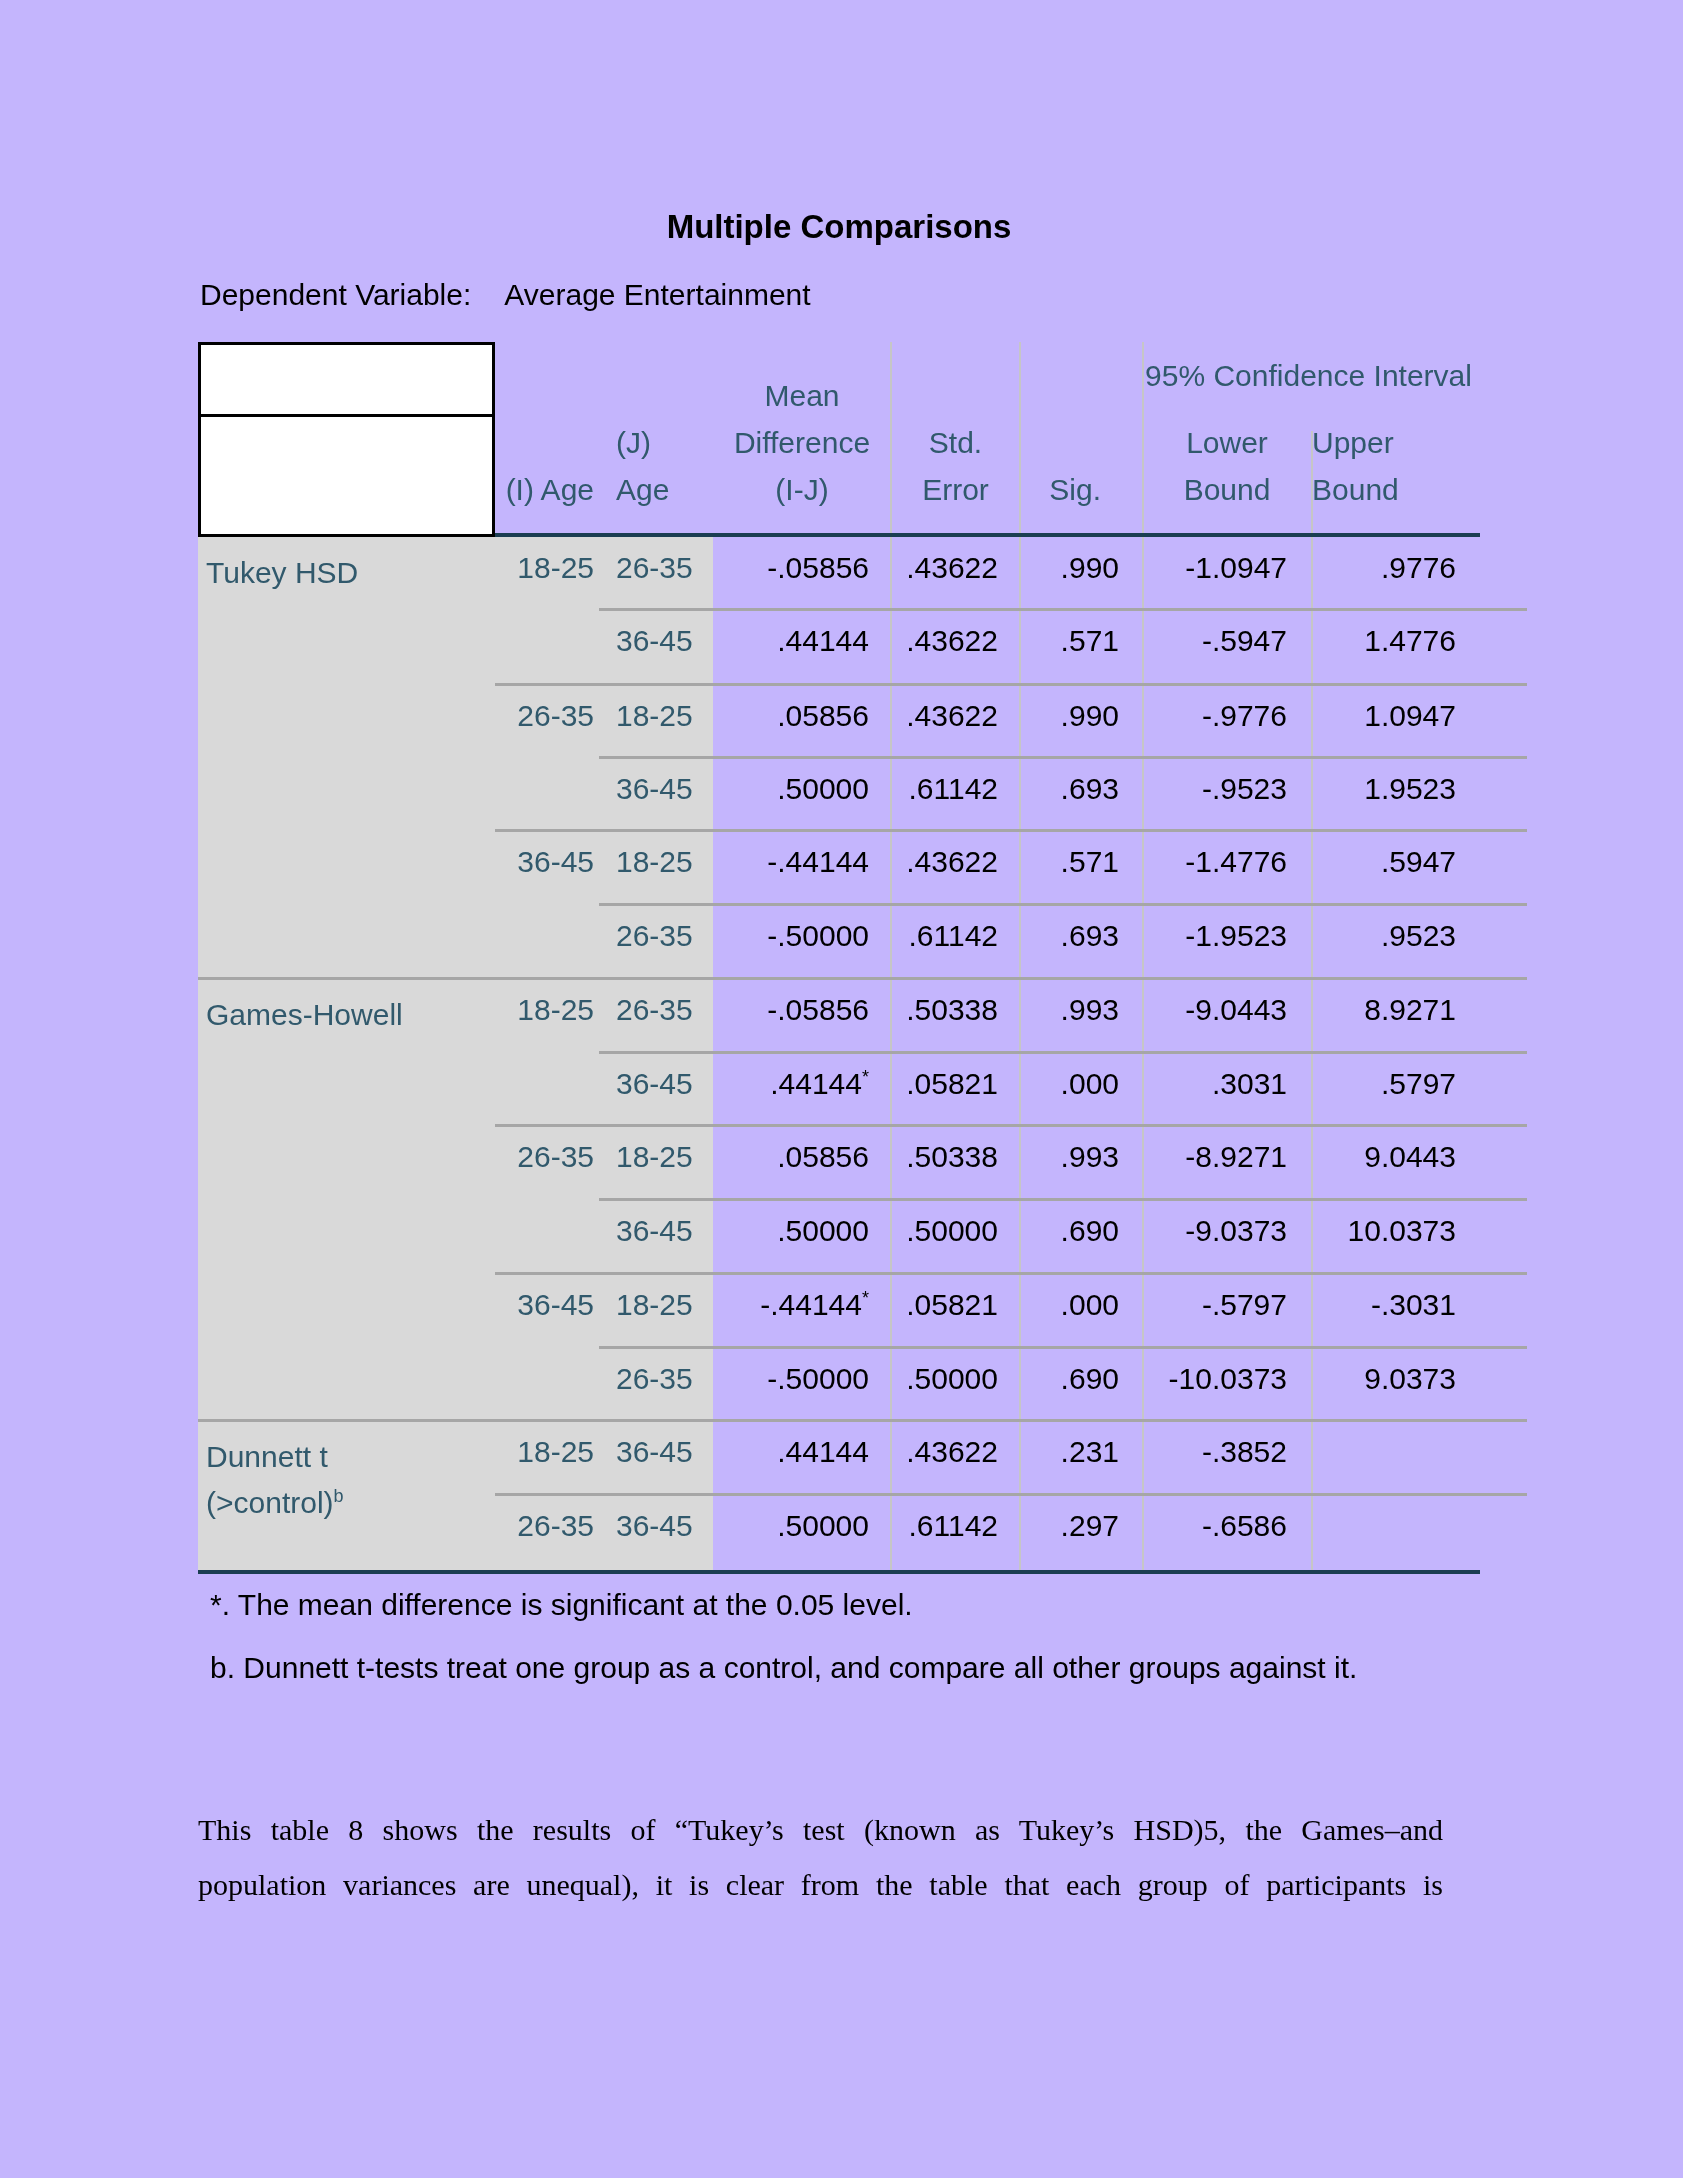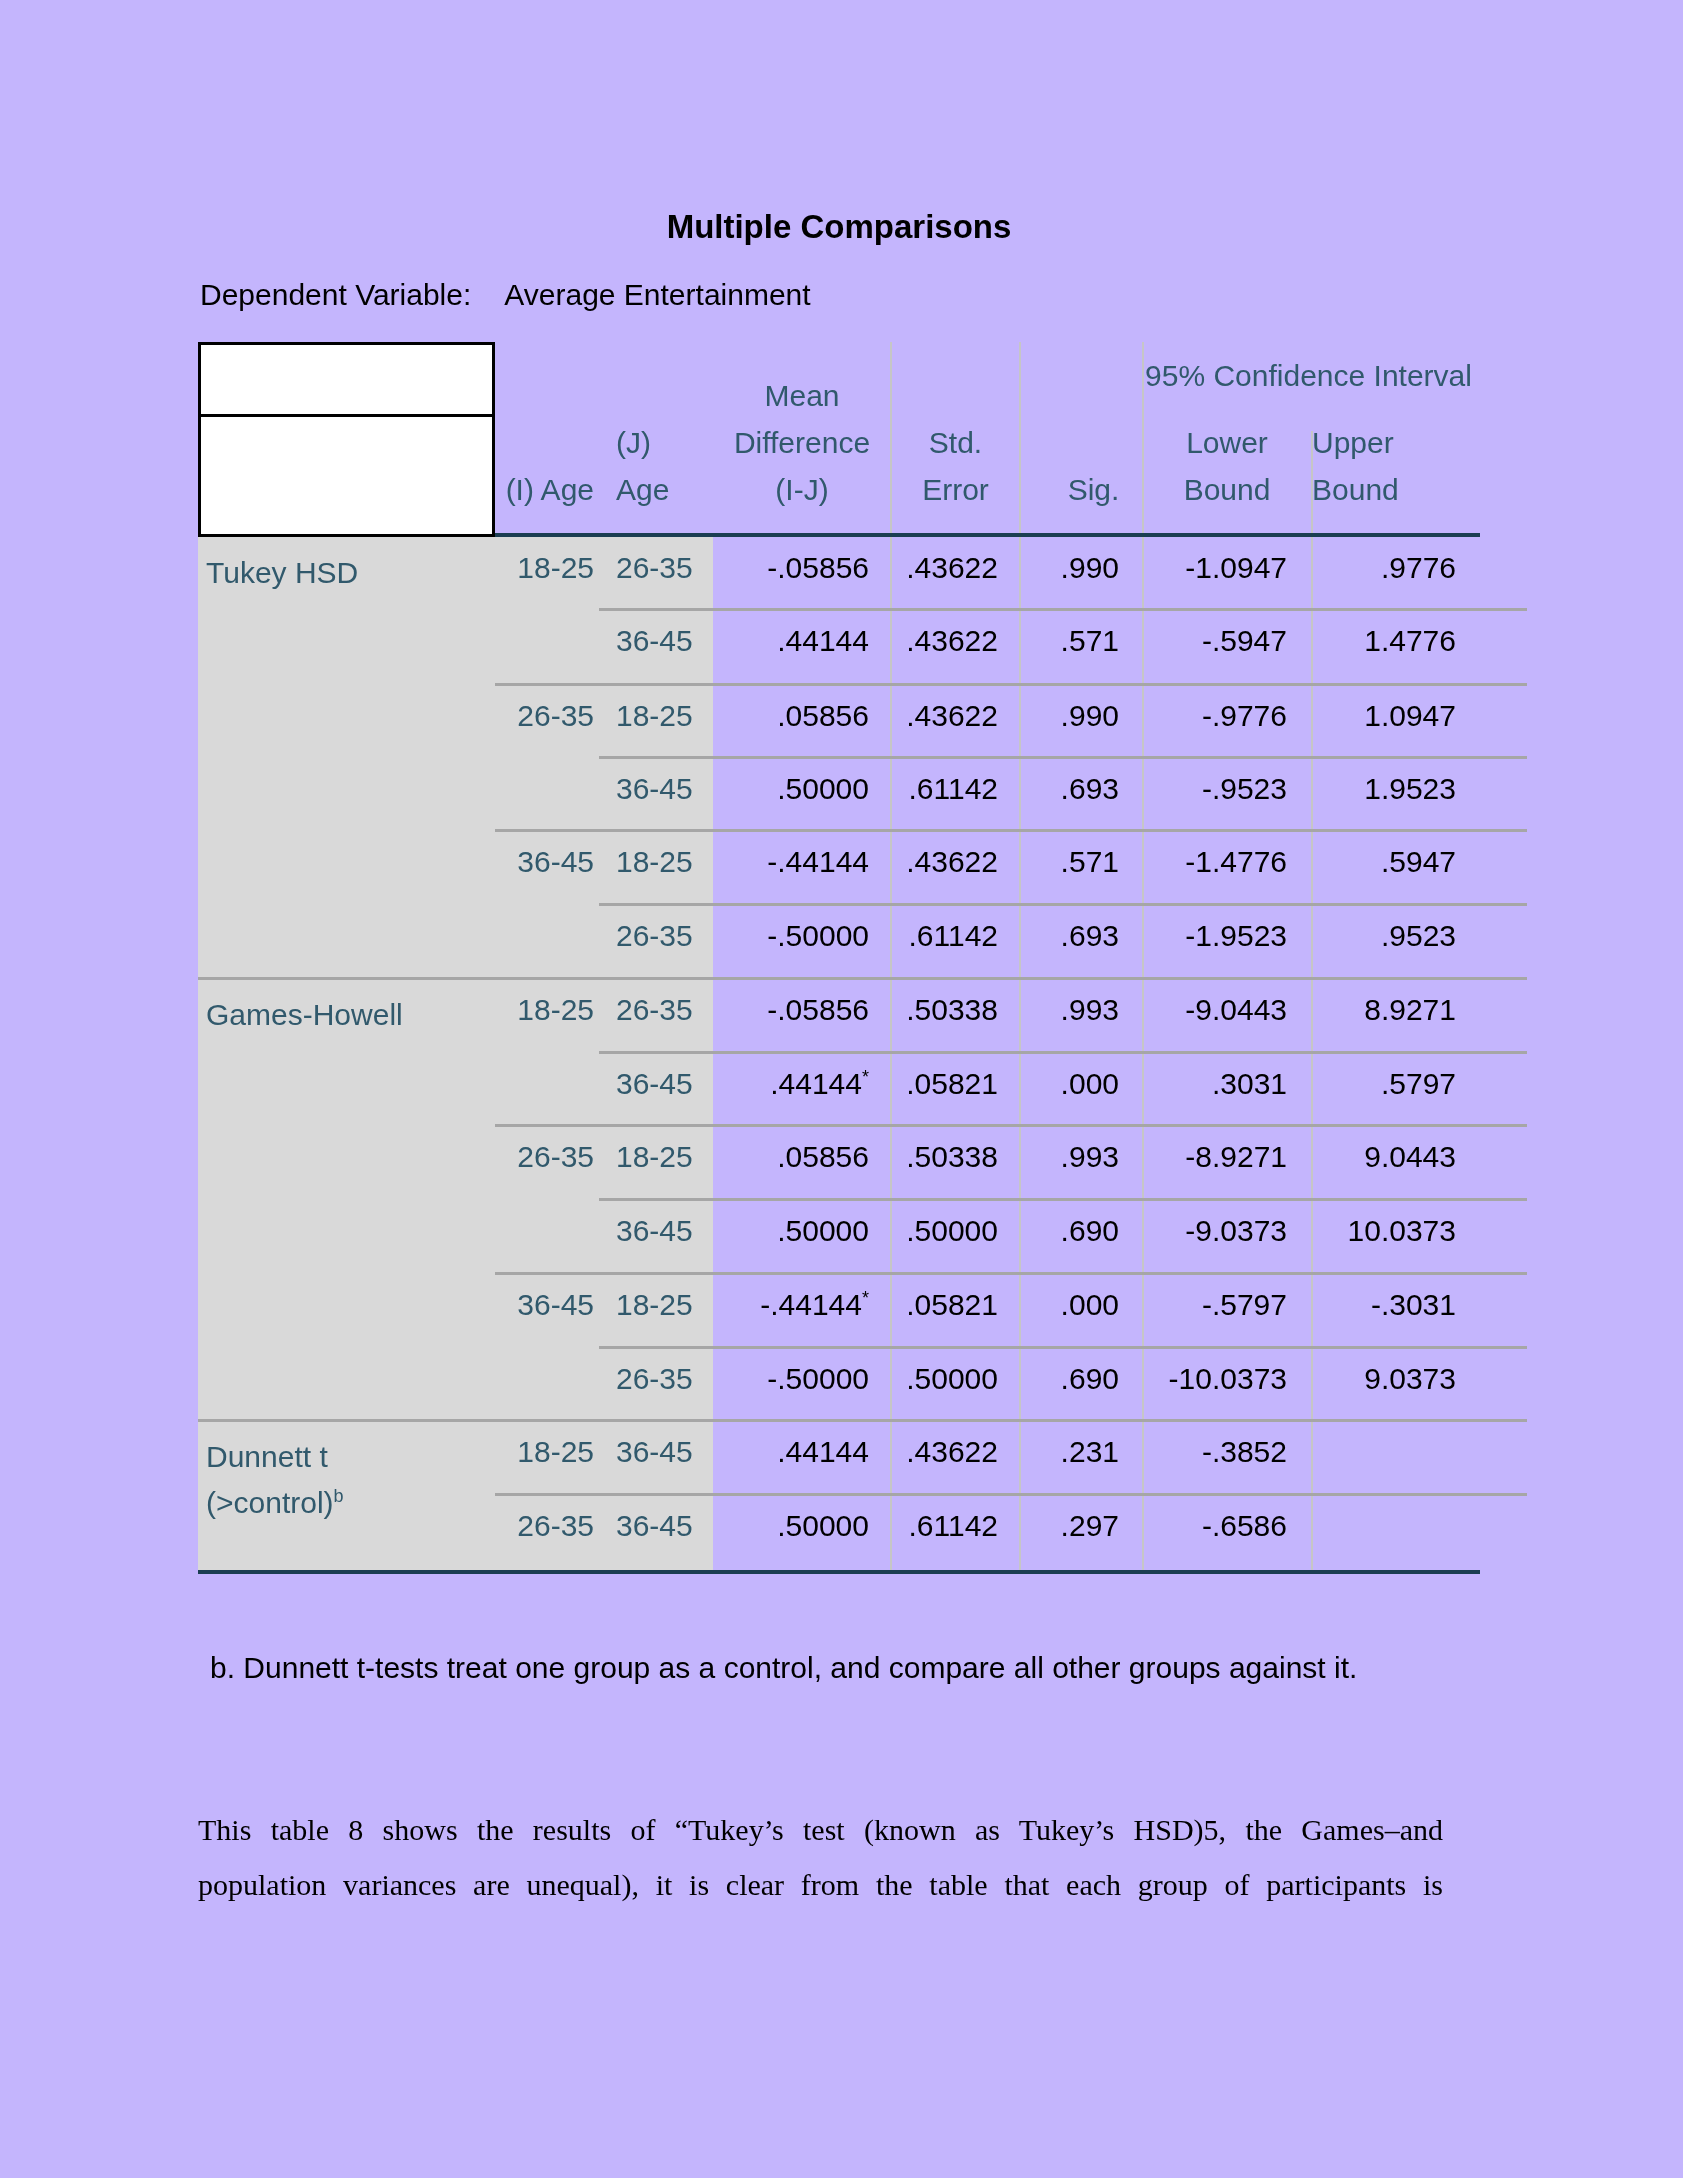--- a/index.html
+++ b/index.html
@@ -17,21 +17,21 @@
   .thead{position:absolute;top:0;left:0;width:1282px;height:195px;z-index:2;}
   .corner{position:absolute;left:0;top:0;width:297px;height:195px;background:#fff;
           border:3px solid #000;box-sizing:border-box;z-index:4;}
   .corner-div{position:absolute;left:0;top:72px;width:297px;height:3px;background:#000;z-index:5;}
   .th{position:absolute;white-space:pre-line;line-height:47px;color:#31596C;z-index:2;}
   .th-bottom{bottom:24px;}
   .th-i{left:297px;width:99px;text-align:right;}
   .th-j{left:418px;width:109px;text-align:left;}
   .th-md{left:515px;width:178px;text-align:center;}
   .th-se{left:693px;width:129px;text-align:center;}
-  .th-sig{left:846px;width:99px;text-align:center;}
+  .th-sig{left:804px;width:99px;text-align:right;}
   .th-ci{left:942px;width:337px;top:10px;text-align:center;}
   .th-lo{left:945px;width:168px;text-align:center;}
   .th-hi{left:1114px;width:168px;text-align:left;}
   .head-rule{position:absolute;left:0;top:191px;width:1282px;height:4px;background:#1B3E52;z-index:3;}
   
   .tbody{position:absolute;top:195px;left:0;width:1282px;height:1033px;z-index:2;}
   .row{position:absolute;left:0;width:1282px;padding-left:47px;}
   .cell{position:absolute;top:13px;line-height:36px;}
   .c-label{left:8px;width:285px;text-align:left;color:#31596C;white-space:pre-line;line-height:46px;overflow:visible;}
   .c-i{left:297px;width:99px;text-align:right;color:#31596C;}
@@ -236,20 +236,21 @@
         <div class="cell c-se">.61142</div>
         <div class="cell c-sig">.297</div>
         <div class="cell c-lo">-.6586</div>
         <div class="cell c-hi"></div>
       </div>
 
     </div>
     <div class="bottom-rule"></div>
   </div>
 
+  <div class="footnote fn1">*. The mean difference is significant at the 0.05 level.</div>
   <div class="footnote fn2">b. Dunnett t-tests treat one group as a control, and compare all other groups against it.</div>
 
   <div class="para">
     <div class="para-line">This table 8 shows the results of “Tukey’s test (known as Tukey’s HSD)5, the Games–and</div>
     <div class="para-line">population variances are unequal), it is clear from the table that each group of participants is</div>
   </div>
 
 </div>
 
 

